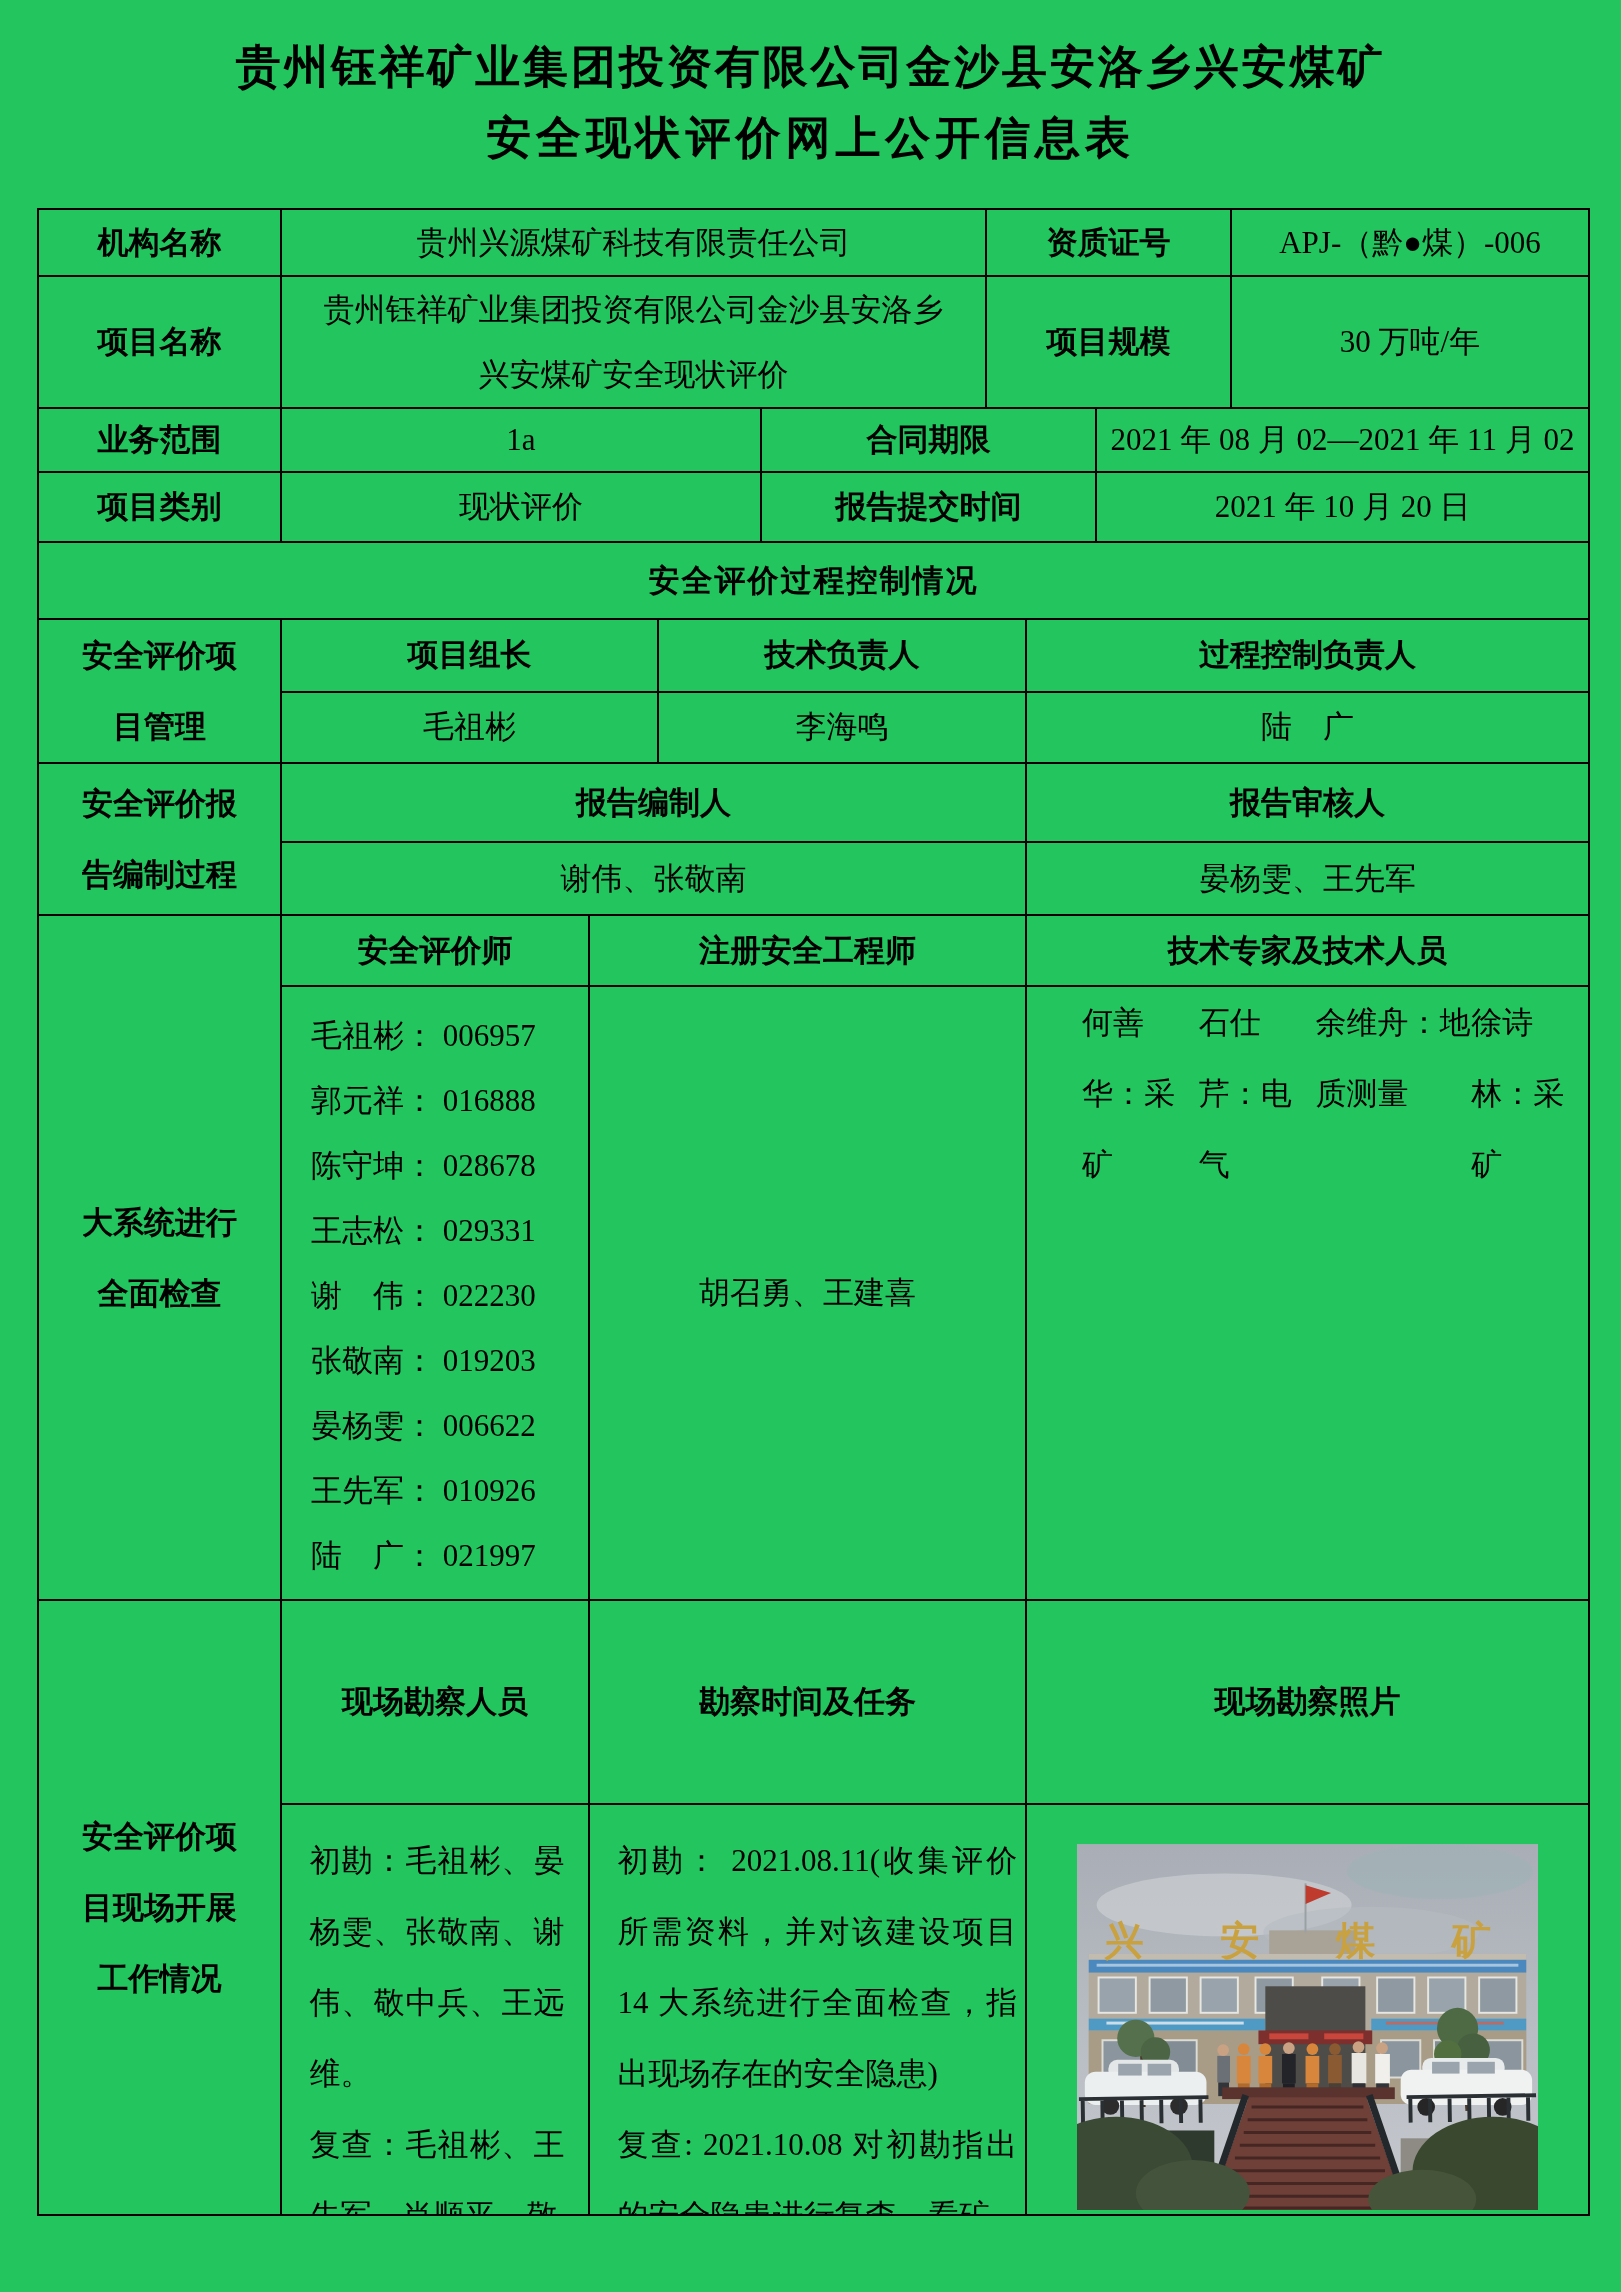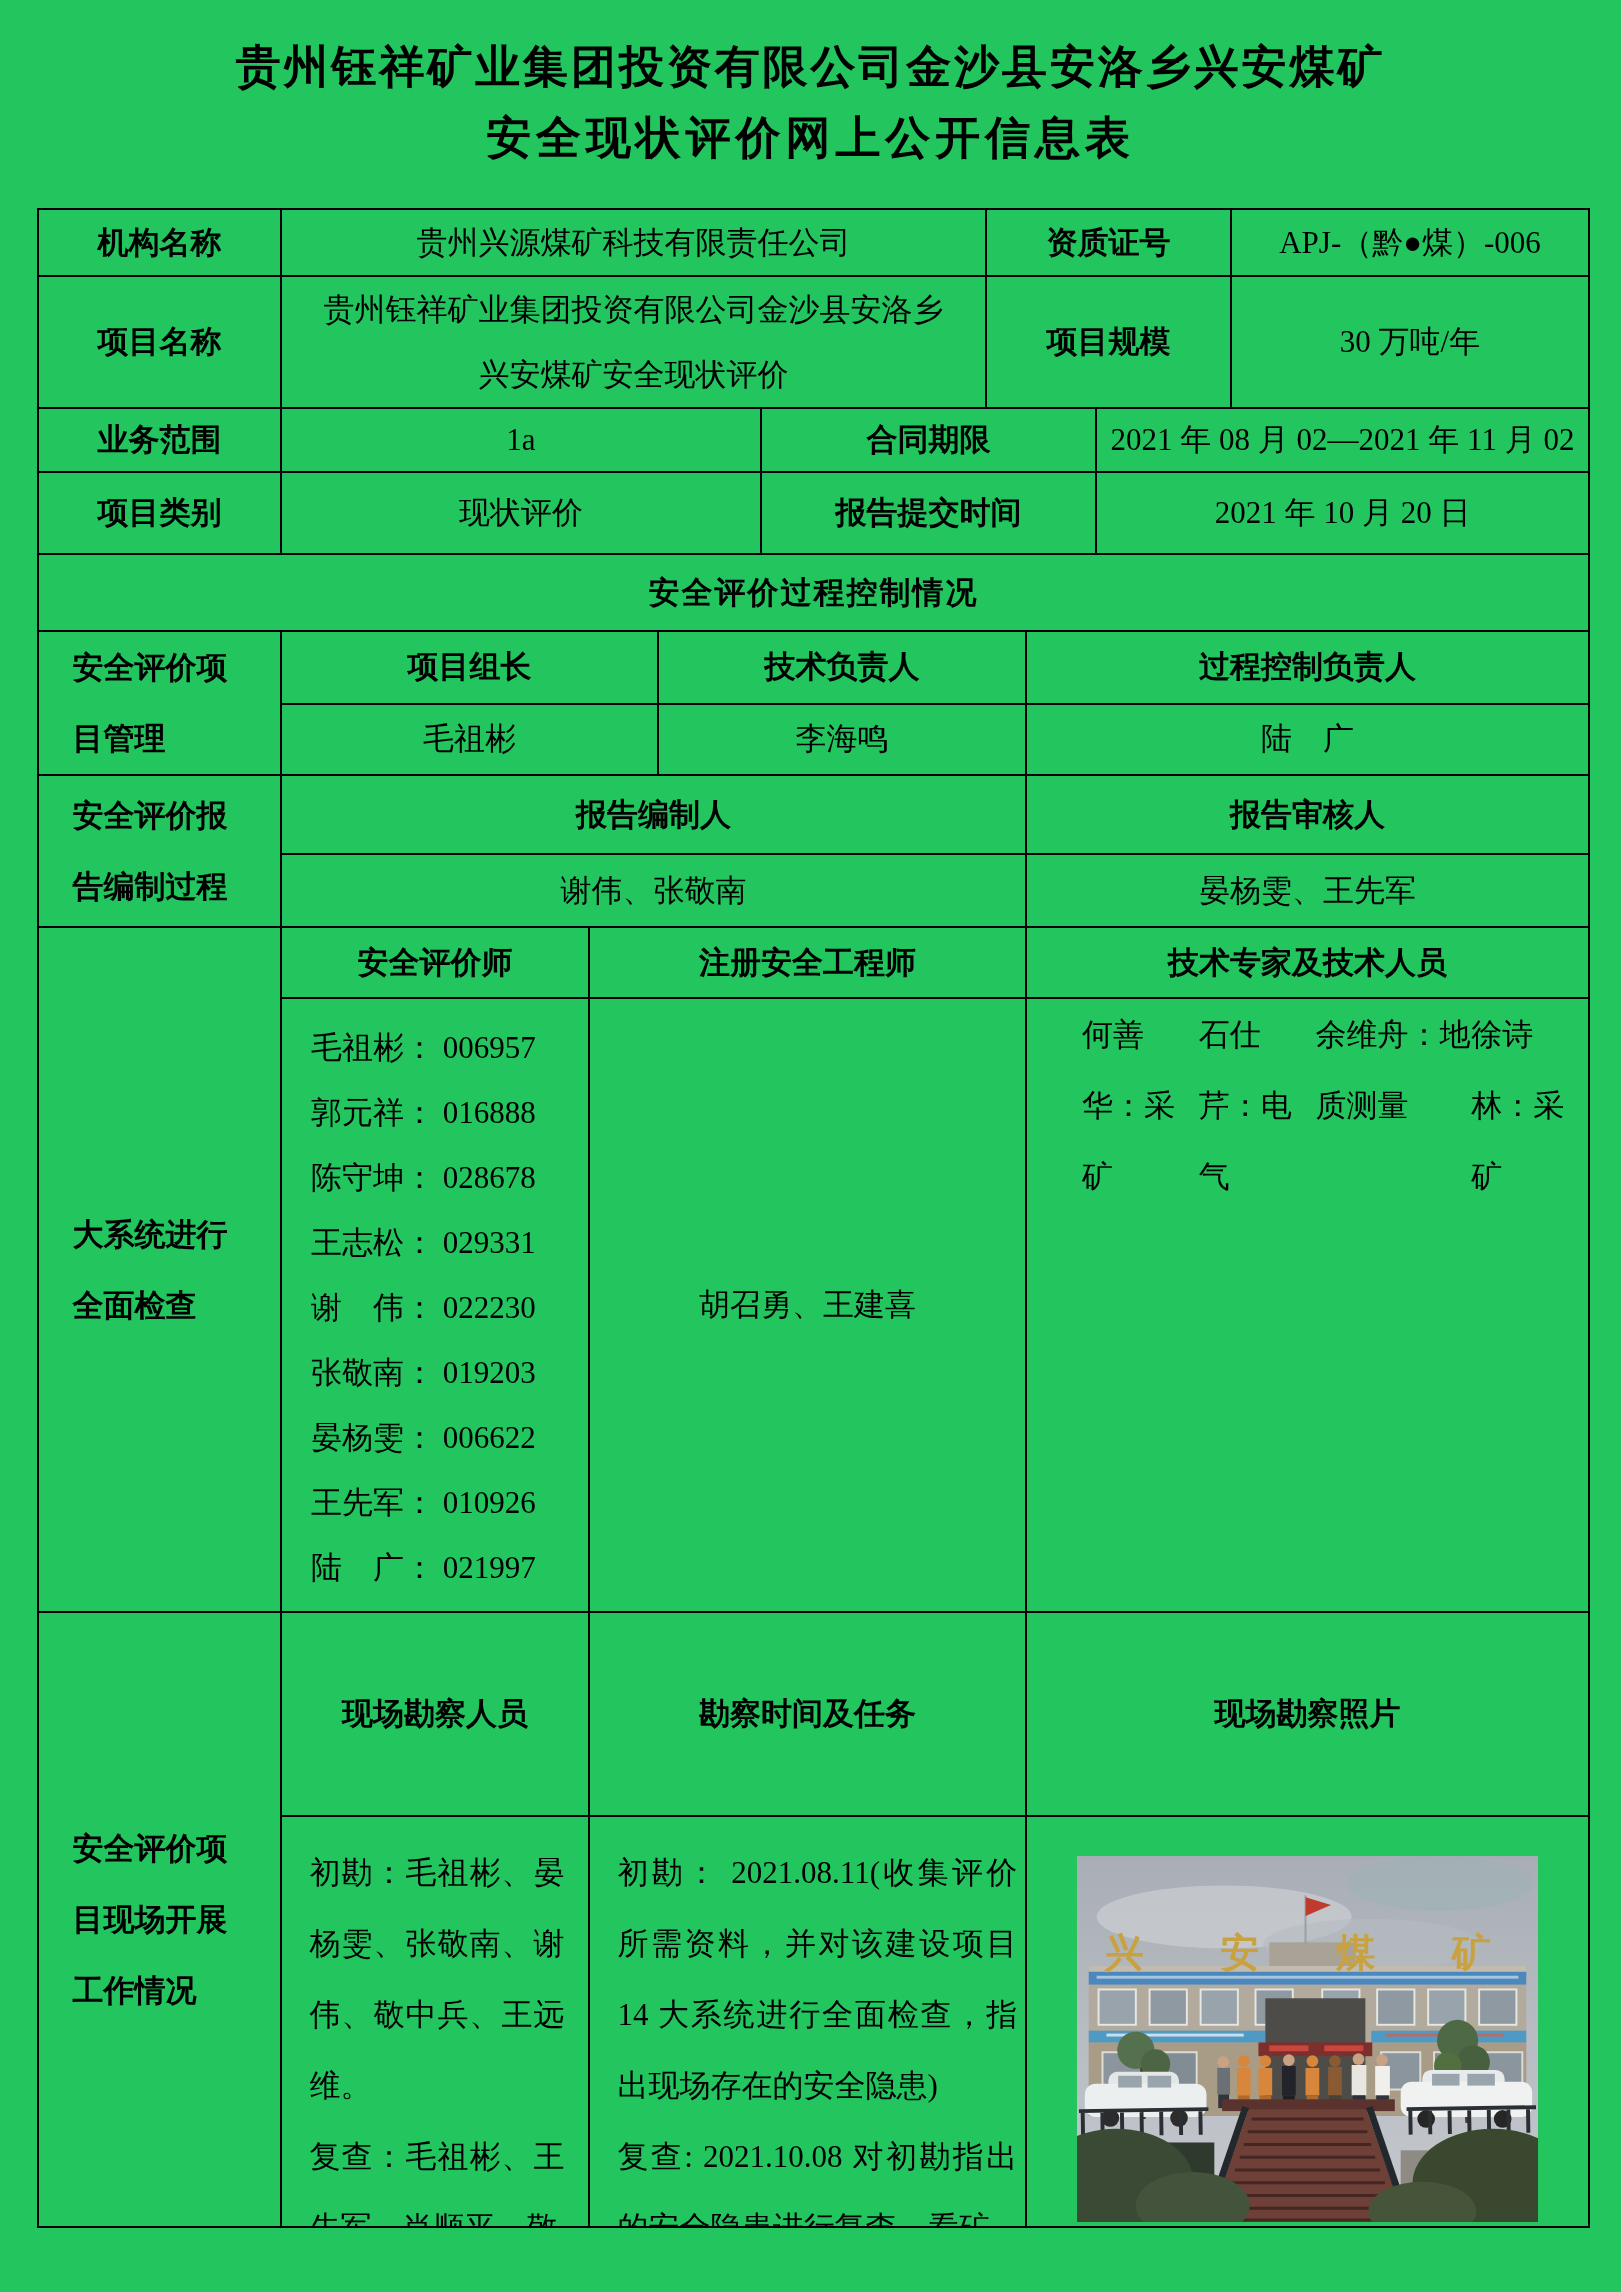--- a/index.html
+++ b/index.html
@@ -8,21 +8,21 @@
   .title-line{position:absolute;left:0;width:100%;text-align:center;font-weight:bold;
               font-size:45px;letter-spacing:2.9px;font-family:"Liberation Serif",serif;}
   .title-1{top:37px;}
   .title-2{top:108px;letter-spacing:4.9px;}
   table.main{position:absolute;left:37px;top:208px;width:1551px;border-collapse:collapse;
              table-layout:fixed;border:2.9px solid #000;}
   table.main td{border:2px solid #000;border-top-width:2.9px;border-bottom-width:2.9px;
                 padding:0;vertical-align:middle;text-align:center;font-size:31px;overflow:hidden;}
   .lbl{font-family:"Liberation Sans","DejaVu Sans",sans-serif;font-weight:bold;font-size:33px;}
   .sect{font-family:"Liberation Sans","DejaVu Sans",sans-serif;font-weight:bold;font-size:37px;letter-spacing:2px;}
-  .wraplbl{display:inline-block;width:174px;text-align:left;line-height:71px;}
+  .wraplbl{display:inline-block;width:174px;text-align:center;line-height:71px;}
   .val{font-size:31px;}
   .val2{font-size:31px;line-height:65px;}
   .applist{display:block;height:594px;padding:15.7px 0 0 29px;text-align:left;line-height:65px;font-size:31px;}
   .applist span{display:block;white-space:nowrap;}
   .expwrap{display:flex;flex-direction:row;justify-content:center;align-items:flex-start;
            height:612px;padding-left:55px;box-sizing:border-box;line-height:71px;font-size:31px;text-align:left;}
   .clipbox{height:389px;overflow:hidden;padding:19.6px 23.5px 0 27.4px;text-align:justify;
            line-height:71px;font-size:31px;}
   .clipbox p{margin:0;}
   .clip2{padding-right:7.8px;}
@@ -65,21 +65,21 @@
       <td class="val">30 万吨/年</td>
     </tr>
 
     <tr style="height:64px">
       <td class="lbl">业务范围</td>
       <td colspan="3" class="val">1a</td>
       <td colspan="3" class="lbl">合同期限</td>
       <td colspan="2" class="val">2021 年 08 月 02—2021 年 11 月 02</td>
     </tr>
 
-    <tr style="height:82px">
+    <tr style="height:70px">
       <td class="lbl">项目类别</td>
       <td colspan="3" class="val">现状评价</td>
       <td colspan="3" class="lbl">报告提交时间</td>
       <td colspan="2" class="val">2021 年 10 月 20 日</td>
     </tr>
 
     <tr style="height:77px">
       <td colspan="9" class="sect">安全评价过程控制情况</td>
     </tr>
 

